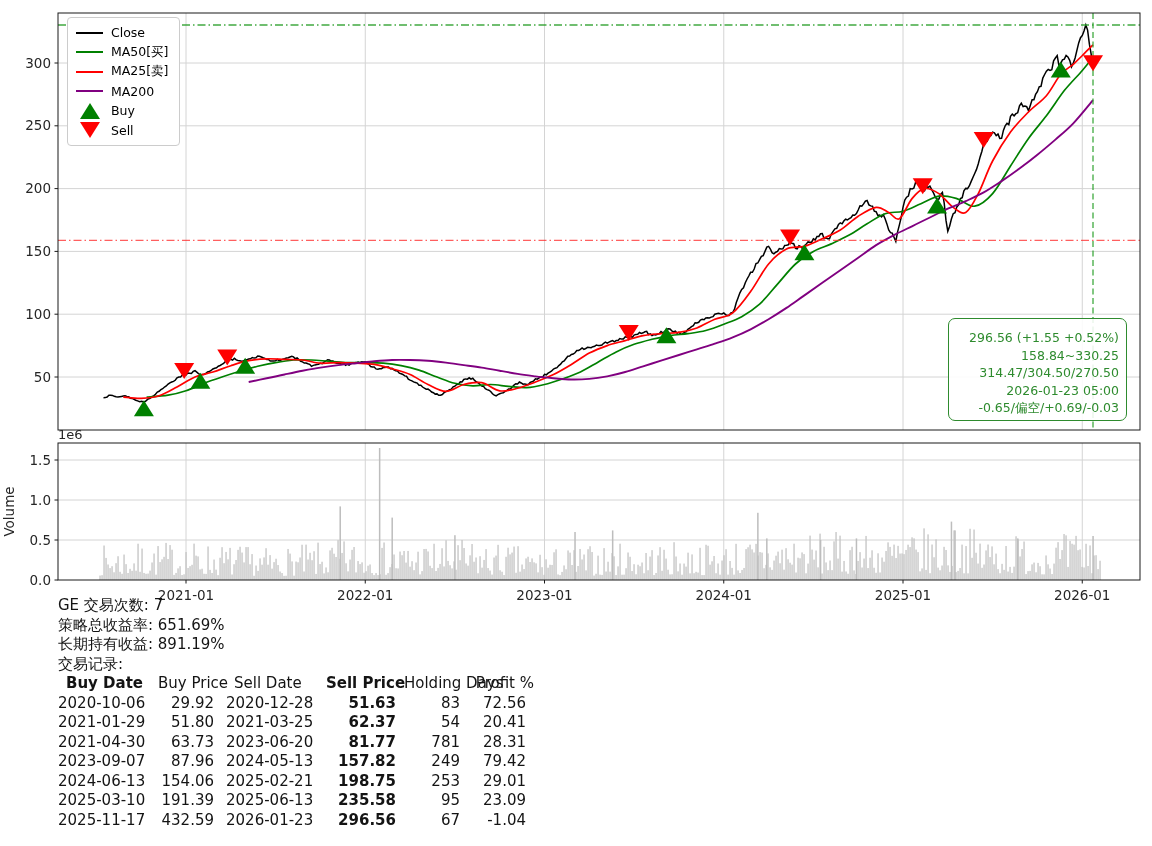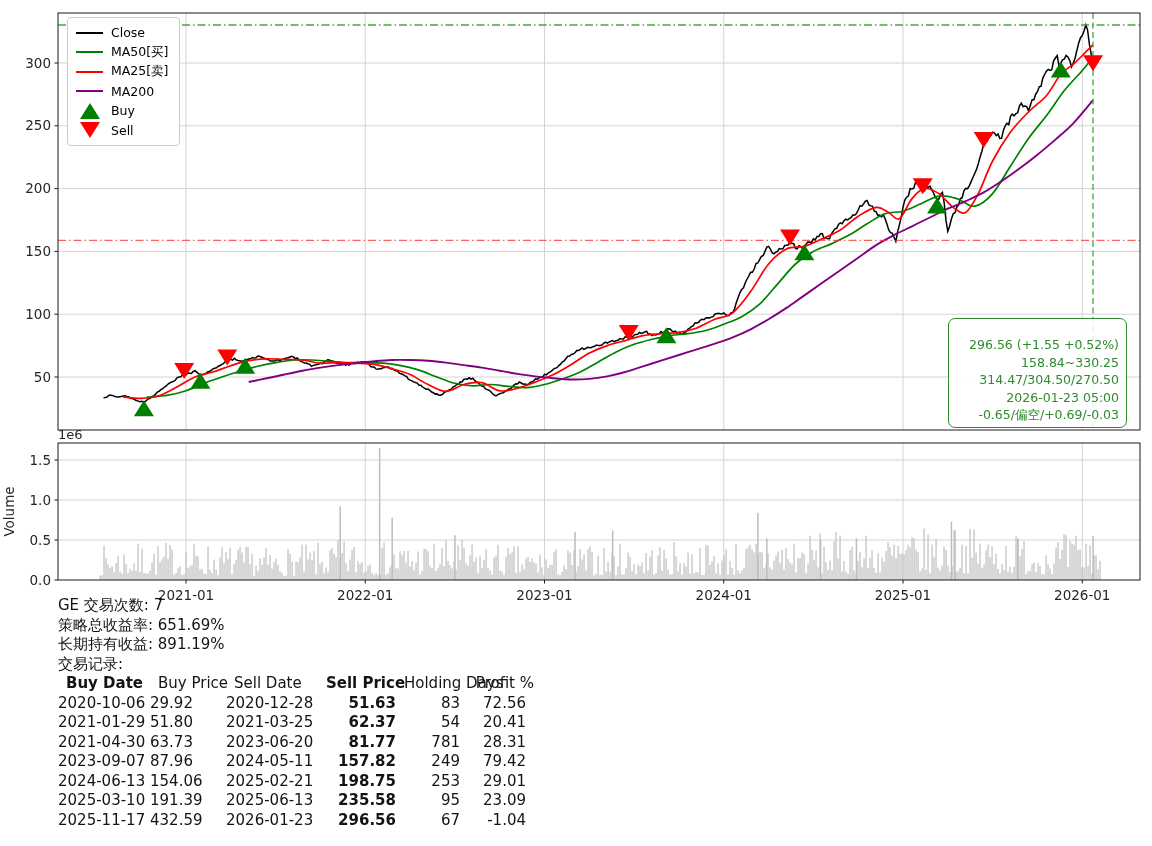--- a/index.html
+++ b/index.html
@@ -11,26 +11,26 @@
           border-radius:4px;padding:5px 10px 5px 8px;z-index:5;}
   .lg-item{display:flex;align-items:center;height:19.5px;font-size:12.5px;color:#000;text-align:center;}
   .lg-swatch{width:27px;display:flex;justify-content:center;margin-right:8px;}
   .lg-line{width:27px;height:0;border-top:2.6px solid #000;}
   .lg-tri-up{width:0;height:0;border-left:10px solid transparent;border-right:10px solid transparent;border-bottom:16px solid #008000;}
   .lg-tri-down{width:0;height:0;border-left:10px solid transparent;border-right:10px solid transparent;border-top:16px solid #ff0000;}
   
   #annotation{position:absolute;left:948px;top:318px;width:179px;box-sizing:border-box;
               border:1.5px solid #2e8b2e;border-radius:7px;background:rgba(255,255,255,0.88);
               color:#2e8b2e;font-size:12.5px;line-height:17.6px;text-align:right;
-              padding:17px 7px 3px 7px;z-index:6;white-space:nowrap;}
+              padding:10px 7px 3px 7px;z-index:6;white-space:nowrap;}
   
   #footer{position:absolute;left:58px;top:596px;font-size:15px;line-height:19.5px;color:#141414;}
   .tr-row{display:flex;white-space:pre;}
   .c1{width:92px;text-align:left;}
-  .c2{width:64px;}
+  .c2{width:64px;text-align:right;}
   .c3{width:92px;text-align:left;margin-left:12px;}
   .c4{width:78px;text-align:right;font-weight:bold;}
   .c5{width:64px;text-align:right;}
   .c6{width:66px;text-align:right;}
   .hdr .c1{padding-left:8px;font-weight:bold;}
 </style>
 </head>
 <body>
 
 <div id="fig">
@@ -687,19 +687,19 @@
   <div id="footer">
     <div>GE 交易次数: 7</div>
     <div>策略总收益率: 651.69%</div>
     <div>长期持有收益: 891.19%</div>
     <div>交易记录:</div>
     <div id="trades">
         <div class="tr-row hdr"><span class="c1">Buy Date</span><span class="c2">Buy Price</span><span class="c3">Sell Date</span><span class="c4">Sell Price</span><span class="c5">Holding Days</span><span class="c6">Profit %</span></div>
         <div class="tr-row"><span class="c1">2020-10-06</span><span class="c2">29.92</span><span class="c3">2020-12-28</span><span class="c4">51.63</span><span class="c5">83</span><span class="c6">72.56</span></div>
         <div class="tr-row"><span class="c1">2021-01-29</span><span class="c2">51.80</span><span class="c3">2021-03-25</span><span class="c4">62.37</span><span class="c5">54</span><span class="c6">20.41</span></div>
         <div class="tr-row"><span class="c1">2021-04-30</span><span class="c2">63.73</span><span class="c3">2023-06-20</span><span class="c4">81.77</span><span class="c5">781</span><span class="c6">28.31</span></div>
-        <div class="tr-row"><span class="c1">2023-09-07</span><span class="c2">87.96</span><span class="c3">2024-05-11</span><span class="c4">157.82</span><span class="c5">249</span><span class="c6">79.42</span></div>
+        <div class="tr-row"><span class="c1">2023-09-07</span><span class="c2">87.96</span><span class="c3">2024-05-13</span><span class="c4">157.82</span><span class="c5">249</span><span class="c6">79.42</span></div>
         <div class="tr-row"><span class="c1">2024-06-13</span><span class="c2">154.06</span><span class="c3">2025-02-21</span><span class="c4">198.75</span><span class="c5">253</span><span class="c6">29.01</span></div>
         <div class="tr-row"><span class="c1">2025-03-10</span><span class="c2">191.39</span><span class="c3">2025-06-13</span><span class="c4">235.58</span><span class="c5">95</span><span class="c6">23.09</span></div>
         <div class="tr-row"><span class="c1">2025-11-17</span><span class="c2">432.59</span><span class="c3">2026-01-23</span><span class="c4">296.56</span><span class="c5">67</span><span class="c6">-1.04</span></div>
       </div>
   </div>
 </div>
 
 </body></html>

